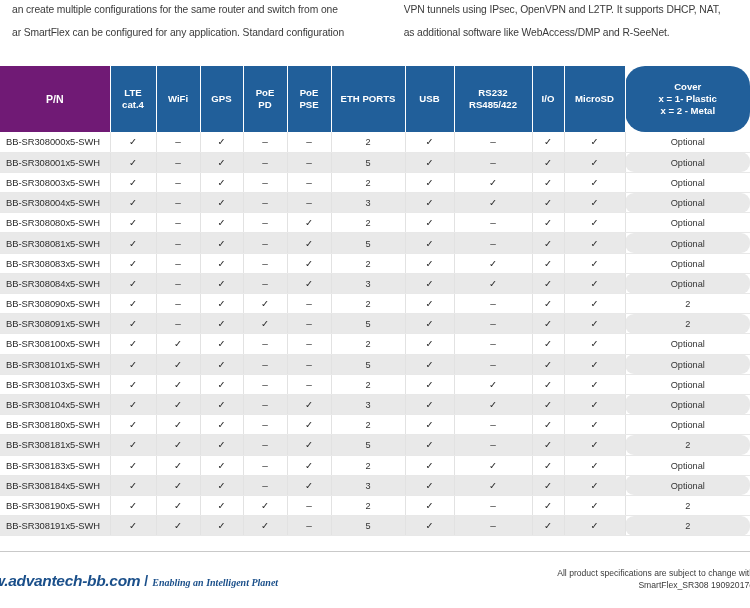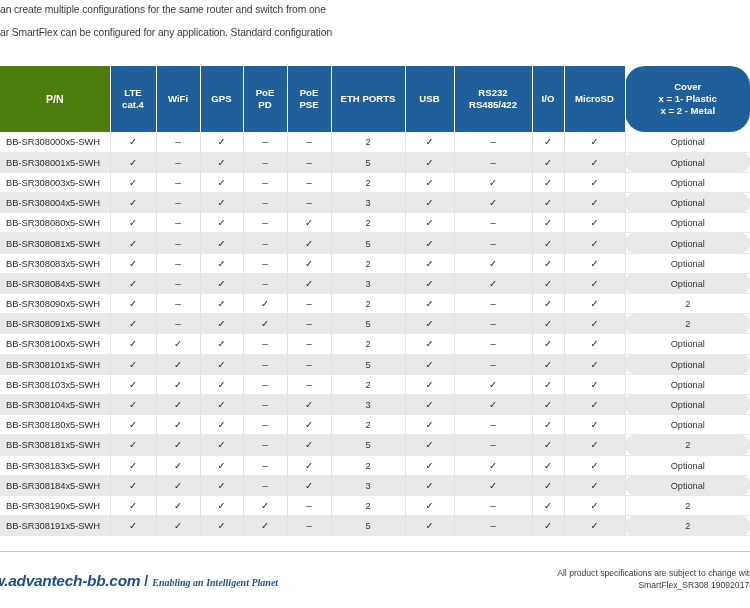--- a/index.html
+++ b/index.html
@@ -23,21 +23,21 @@
     box-sizing: border-box;
   }
   .intro-col {
     font-size: 10.3px;
     line-height: 17.2px;
     color: #3a3a3a;
     letter-spacing: -0.1px;
   }
   .intro-col.left {
     width: 398px;
-    padding-left: 0px;
+    padding-left: 12px;
   }
   .intro-col.right {
     width: 352px;
   }
   .intro-col p {
     margin: 0 0 6px 0;
     white-space: nowrap;
   }
 
   
@@ -58,21 +58,21 @@
     font-weight: bold;
     text-align: center;
     vertical-align: middle;
     height: 66px;
     line-height: 12px;
     border-right: 1px solid #ffffff;
     padding: 0 2px;
     box-sizing: border-box;
   }
   table.spec thead th.pn {
-    background: #4d7c0f;
+    background: #701a75;
     font-size: 10.6px;
   }
   table.spec thead th.blue {
     background: #215f9a;
   }
   table.spec thead th:last-child {
     border-right: none;
     border-radius: 20px;
   }
 
@@ -175,20 +175,22 @@
 </style>
 </head>
 <body>
 
 <div class="intro">
   <div class="intro-col left">
     <p>an create multiple configurations for the same router and switch from one</p>
     <p>ar SmartFlex can be configured for any application. Standard configuration</p>
   </div>
   <div class="intro-col right">
+    <p>VPN tunnels using IPsec, OpenVPN and L2TP. It supports DHCP, NAT,</p>
+    <p>as additional software like WebAccess/DMP and R-SeeNet.</p>
   </div>
 </div>
 
 <div class="table-wrap">
   <table class="spec">
     <colgroup>
       <col style="width:110px">
       <col style="width:46px">
       <col style="width:44px">
       <col style="width:43px">

